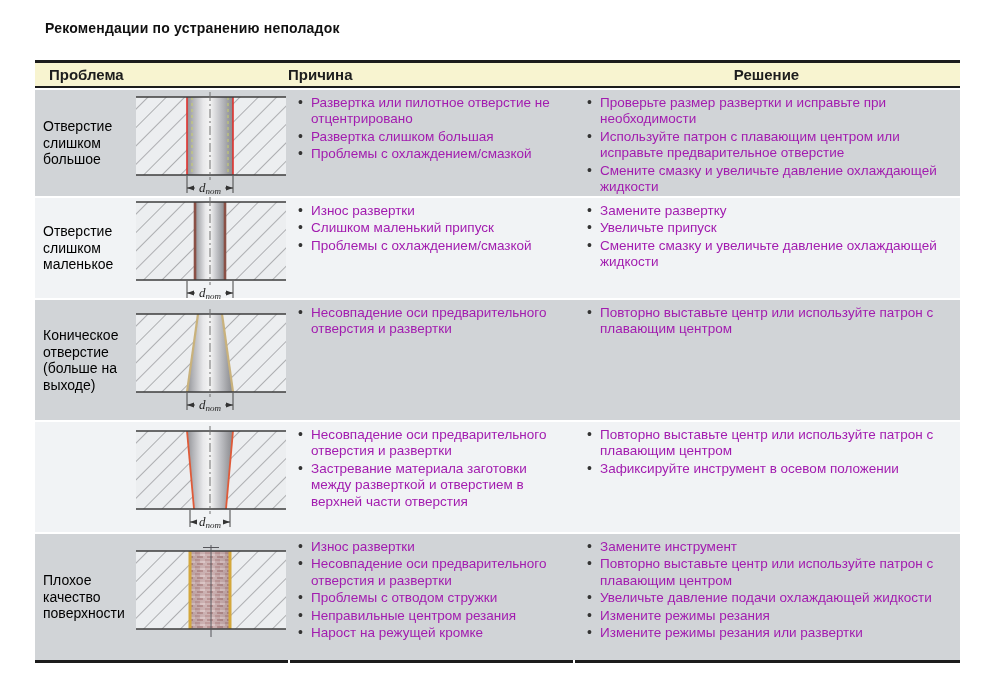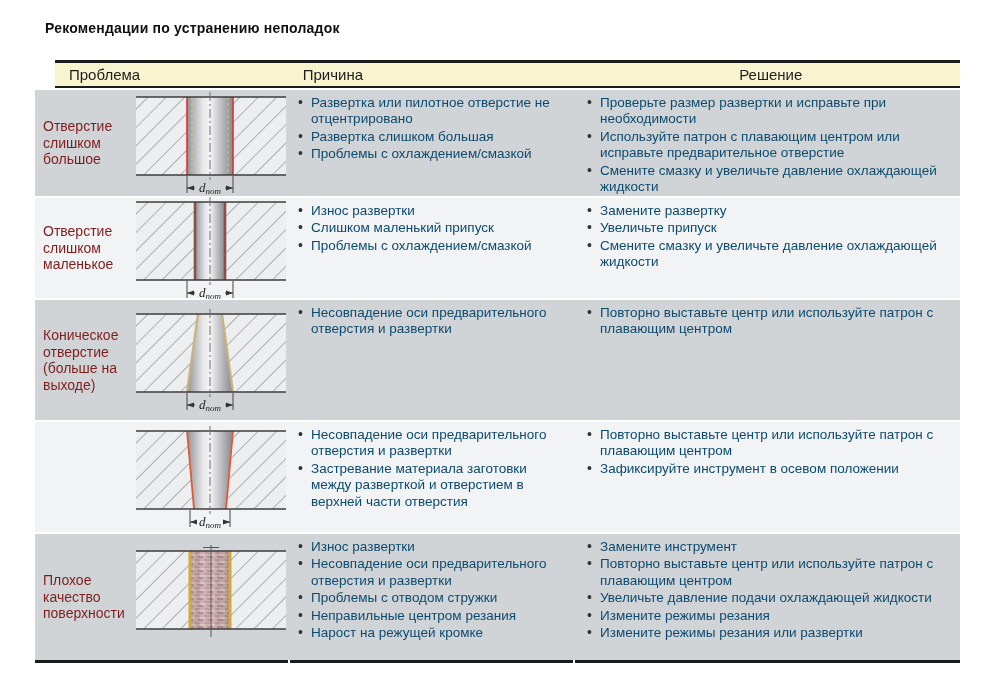--- a/index.html
+++ b/index.html
@@ -11,40 +11,40 @@
   .title{
     position:absolute;left:33px;top:8px;margin:12px;
     font-size:14px;font-weight:bold;color:#101010;letter-spacing:.2px;
   }
   .ttable{position:absolute;left:35px;top:60px;width:925px;}
   .thead{
     display:flex;align-items:center;height:23px;
     background:var(--header-bg);
     border-top:3px solid var(--border);
     border-bottom:2px solid var(--border);
-    font-size:15px;font-weight:400;color:#1d1d1d;margin-left:20px;
+    font-size:15px;font-weight:700;color:#1d1d1d;
   }
   .hc-problem{width:253px;padding-left:14px;box-sizing:border-box;text-align:left;}
   .hc-cause{width:285px;text-align:left;}
   .hc-solution{width:387px;text-align:center;}
   .trow{display:flex;margin-top:2px;position:relative;}
   .trow.dark{background:var(--row-dark);}
   .trow.light{background:var(--row-light);}
   .cell-problem{width:253px;position:relative;flex:none;}
   .cell-cause{width:285px;flex:none;box-sizing:border-box;padding:5px 4px 4px 10px;}
   .cell-solution{width:387px;flex:none;box-sizing:border-box;padding:5px 4px 4px 14px;}
   .problem-label{
     position:absolute;left:8px;top:50%;transform:translateY(-50%);
-    width:108px;font-size:14px;line-height:1.18;color:#7f1d1d;
+    width:108px;font-size:14px;line-height:1.18;color:#000000;
   }
   .diagram-box{
     position:absolute;right:1px;top:50%;transform:translateY(-50%);
     width:152px;height:104px;
   }
-  ul.blist{margin:0;padding:0;list-style:none;font-size:13.5px;line-height:1.22;color:#0c4a6e;}
+  ul.blist{margin:0;padding:0;list-style:none;font-size:13.5px;line-height:1.22;color:#a21caf;}
   ul.blist li{position:relative;padding-left:13px;margin:0 0 1px 0;}
   ul.blist li::before{content:"\2022";position:absolute;left:0;top:-1px;font-size:14px;color:#333;}
   .cell-cause ul.blist li{max-width:252px;}
   .cell-solution ul.blist li{max-width:368px;}
   .tbottom{height:3px;background:var(--border);position:relative;margin-top:0;}
   .tbottom .gap{position:absolute;top:0;width:2px;height:3px;background:#ffffff;}
 </style>
 </head>
 <body style="--header-bg: #f8f4d0; --row-dark: #d1d4d7; --row-light: #f1f3f5; --border: #1c1c1c; --red-edge: #e0312e; --maroon-edge: #8a5046; --tan-edge: #c9b27c; --orange-edge: #e05a38; --gold-edge: #d4a83c;">
 

